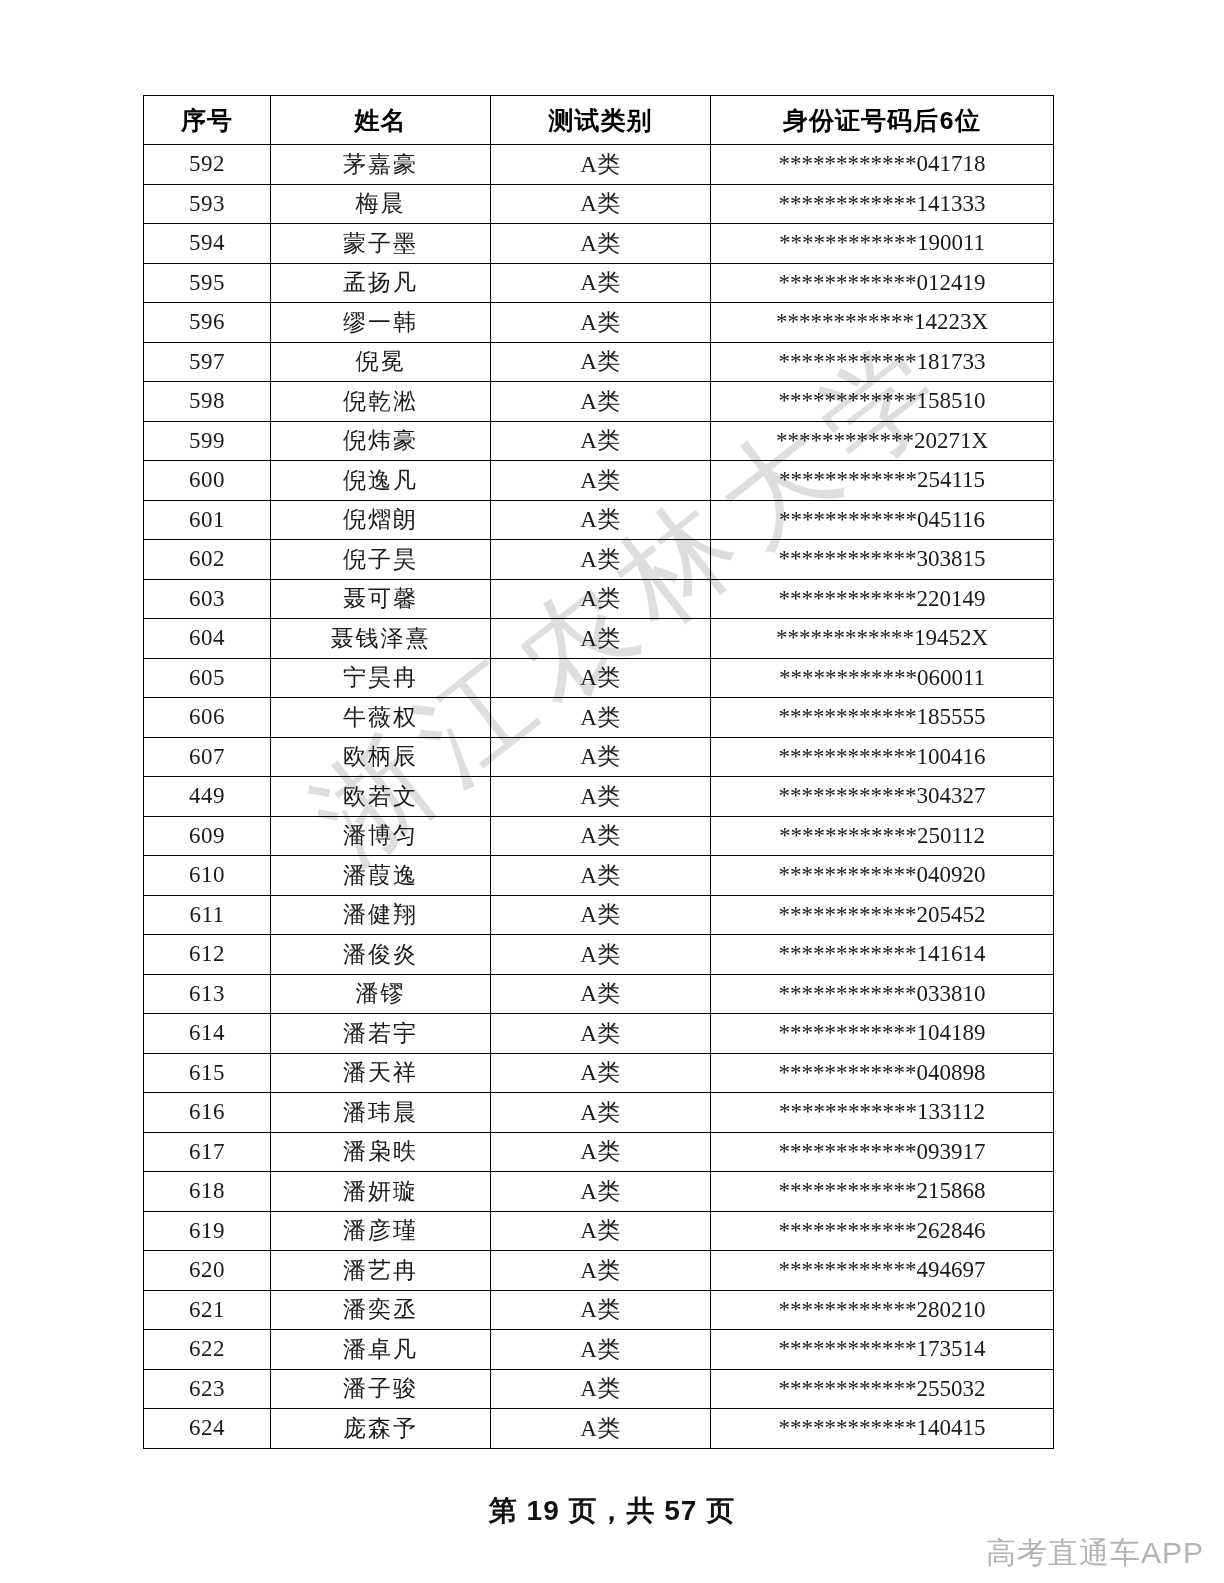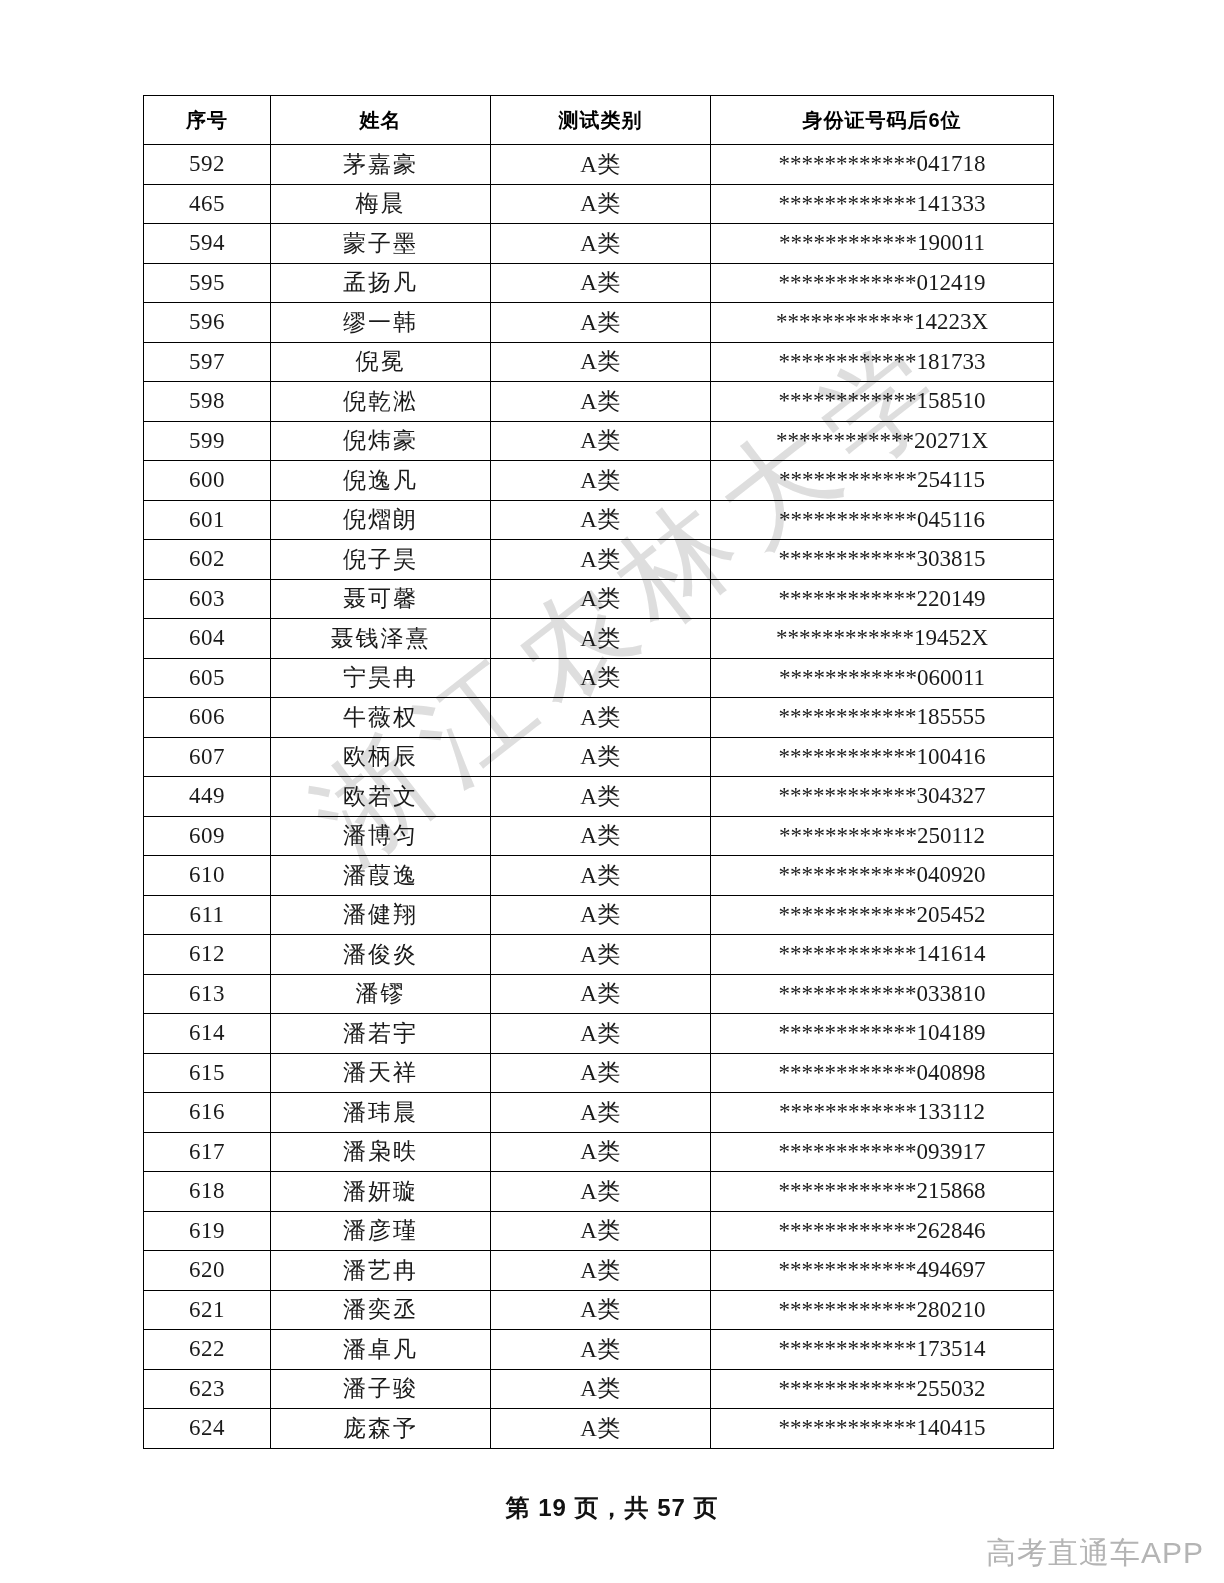--- a/index.html
+++ b/index.html
@@ -59,23 +59,23 @@
   }
   #roster-table td, #roster-table th {
     border: 1.6px solid #000000;
     text-align: center;
     vertical-align: middle;
     padding: 0;
     background: transparent;
   }
   #roster-table thead th {
     height: 48px;
-    font-size: 20px;
+    font-size: 25px;
     font-weight: bold;
-    font-family: Liberation Sans, sans-serif;
+    font-family: Liberation Mono, monospace;
     letter-spacing: 1px;
   }
   #roster-table tbody td {
     height: 38.5px;
     font-size: 23px;
     font-weight: normal;
     color: #1a1a1a;
   }
   .col-seq   { width: 127px; }
   .col-name  { width: 220px; }
@@ -88,21 +88,21 @@
   td.cell-id   { font-size: 23px; letter-spacing: 0px; white-space: nowrap; }
 
   
   #page-footer {
     position: absolute;
     left: 0;
     top: 1492px;
     width: 1224px;
     text-align: center;
     font-family: "Liberation Sans", "DejaVu Sans", sans-serif;
-    font-size: 24px;
+    font-size: 28px;
     font-weight: bold;
     color: #111111;
     letter-spacing: 1px;
   }
   #app-credit {
     position: absolute;
     right: 20px;
     top: 1533px;
     font-family: "Liberation Sans", "DejaVu Sans", sans-serif;
     font-size: 30px;
@@ -135,21 +135,21 @@
       </tr>
     </thead>
     <tbody id="roster-body">
         <tr>
           <td class="cell-seq">592</td>
           <td class="cell-name">茅嘉豪</td>
           <td class="cell-type">A类</td>
           <td class="cell-id">************041718</td>
         </tr>
         <tr>
-          <td class="cell-seq">465</td>
+          <td class="cell-seq">593</td>
           <td class="cell-name">梅晨</td>
           <td class="cell-type">A类</td>
           <td class="cell-id">************141333</td>
         </tr>
         <tr>
           <td class="cell-seq">594</td>
           <td class="cell-name">蒙子墨</td>
           <td class="cell-type">A类</td>
           <td class="cell-id">************190011</td>
         </tr>

